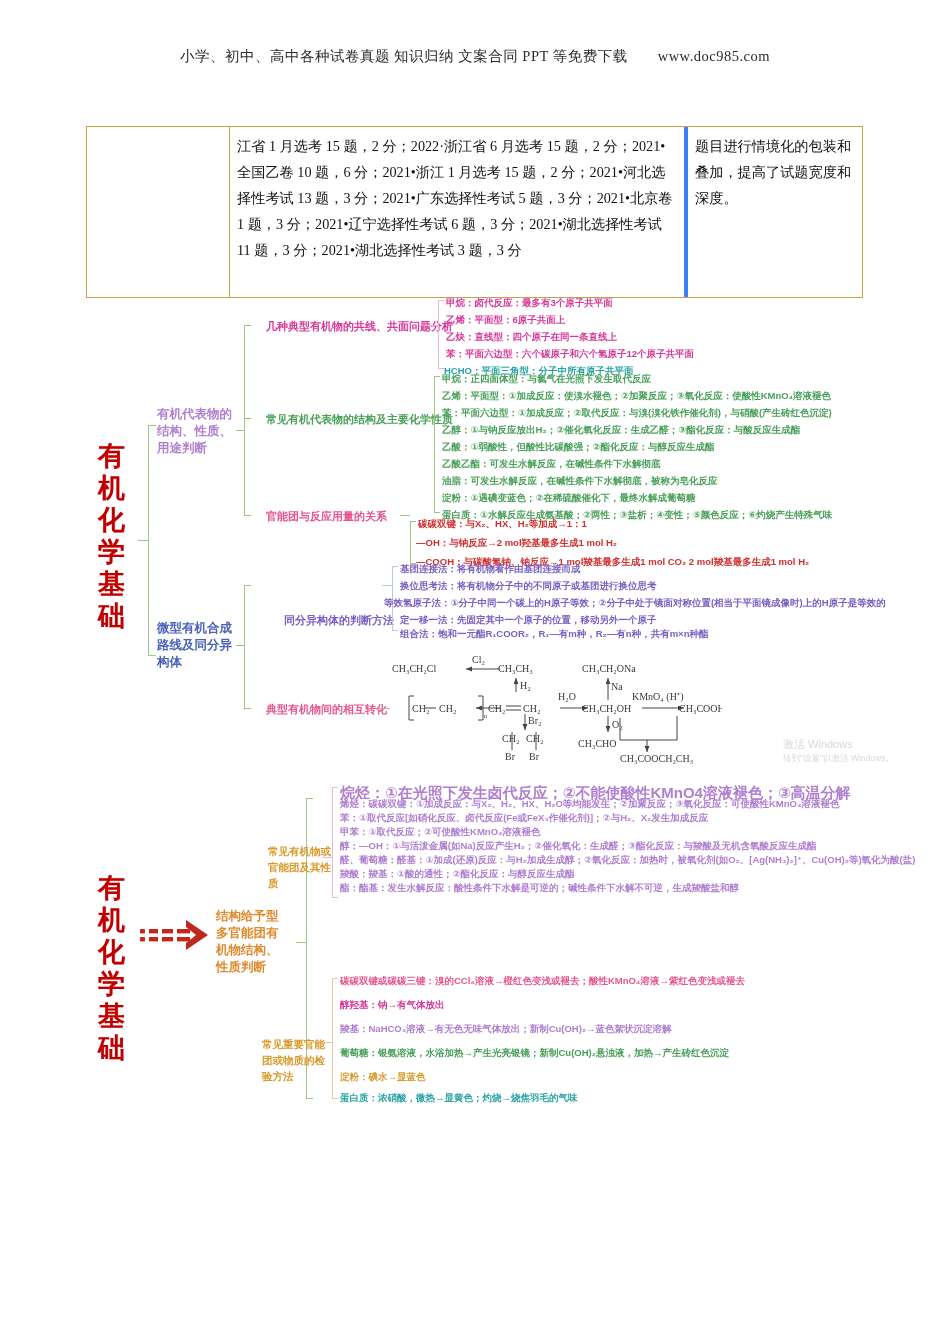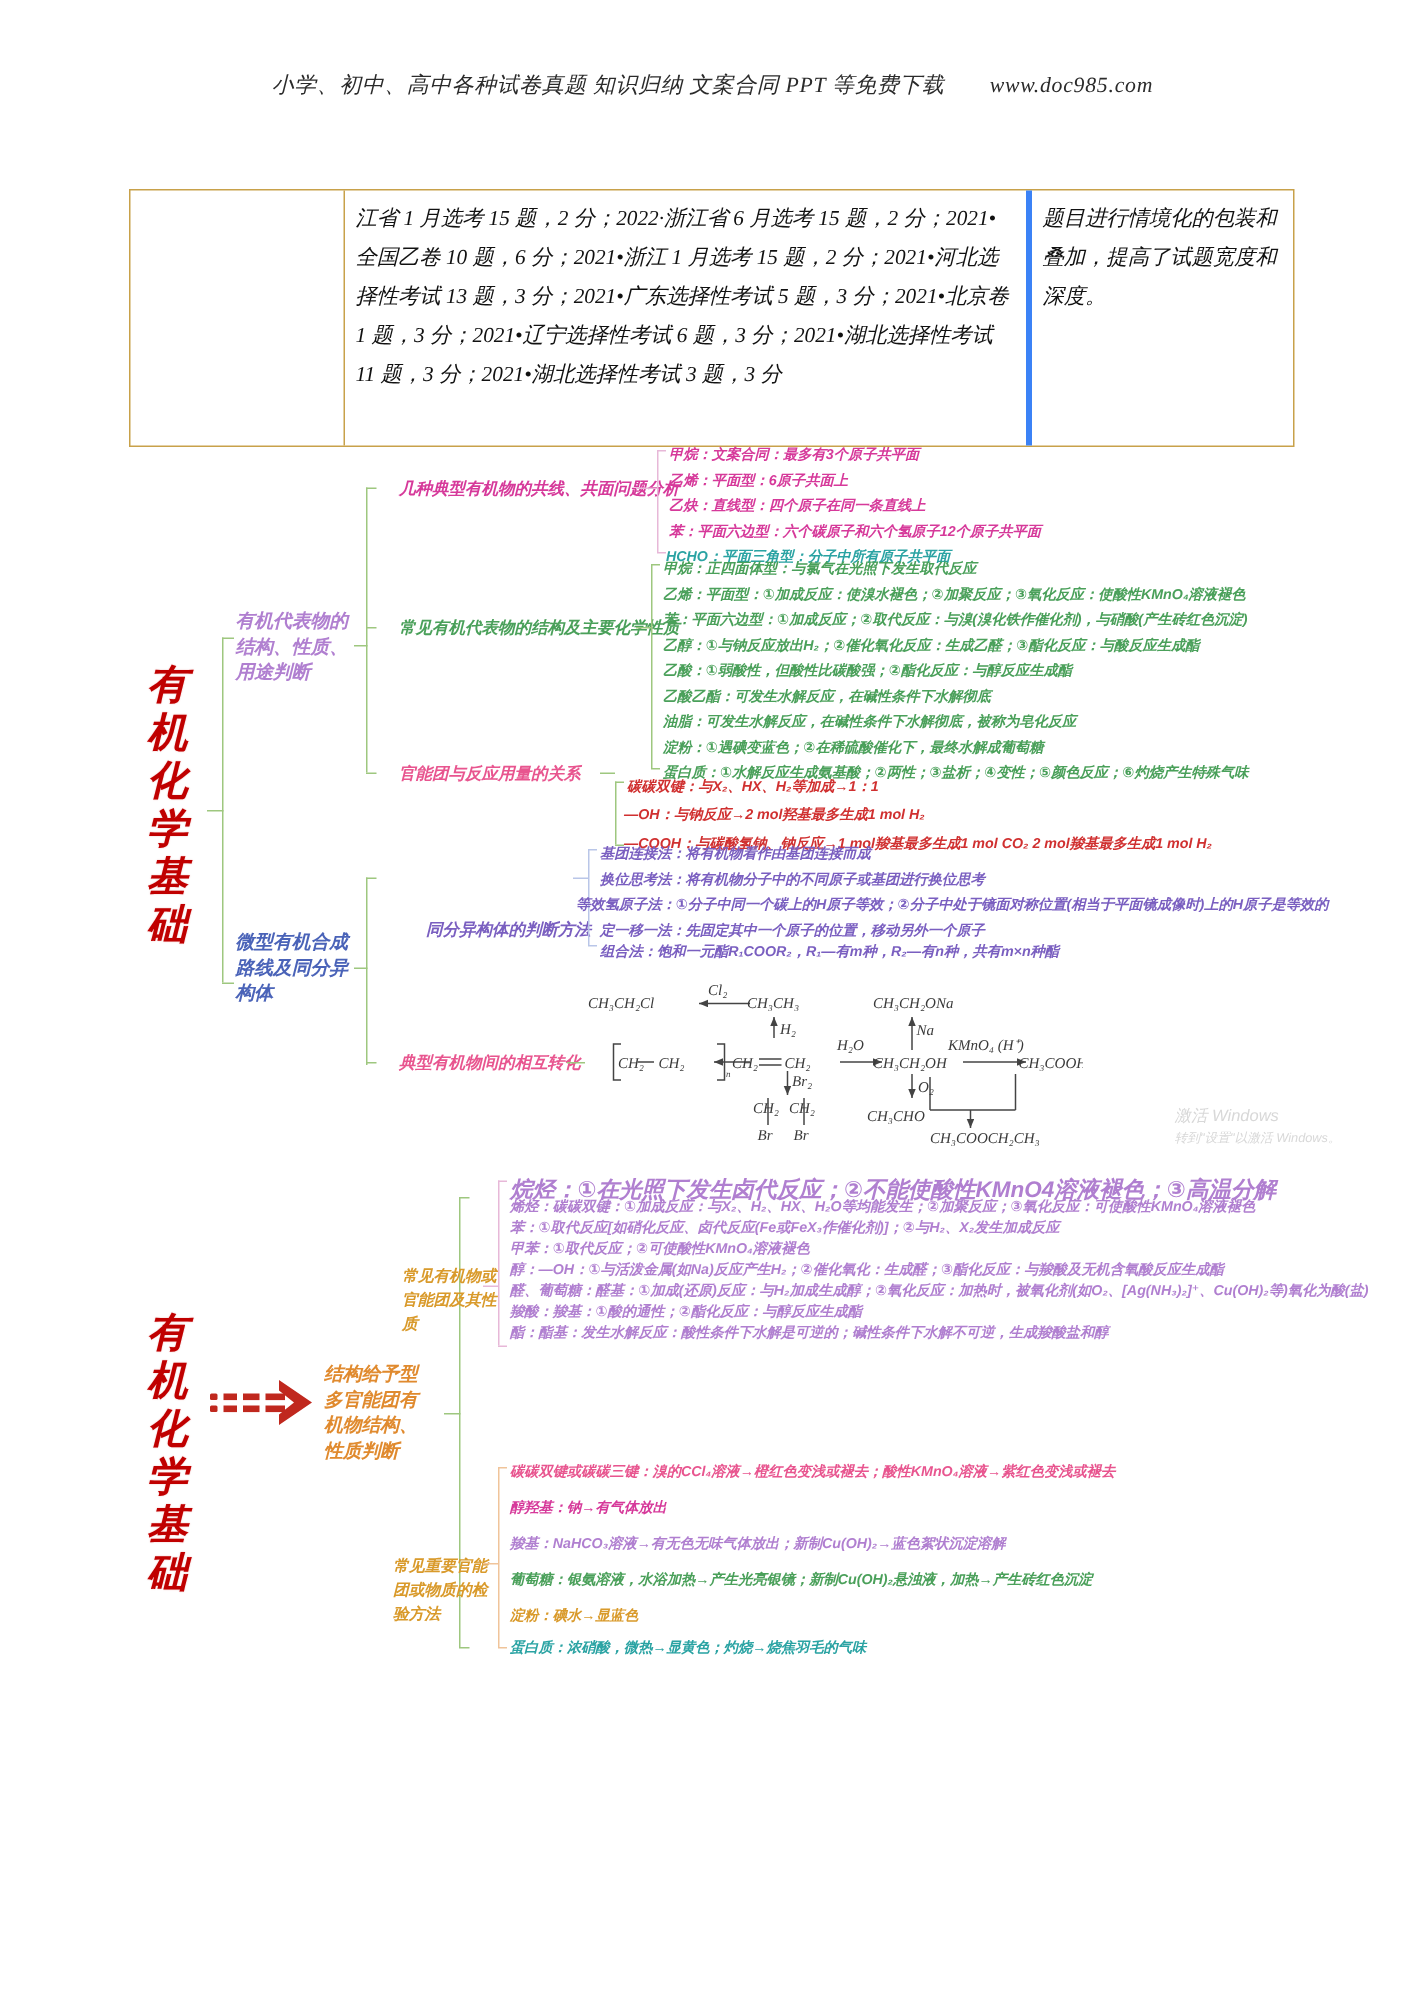--- a/index.html
+++ b/index.html
@@ -1,21 +1,21 @@
 <!DOCTYPE html>
 <html><head>
 <meta charset="utf-8">
 <style>
   html,body{margin:0;padding:0;}
   body{
     width:950px;height:1344px;background:#ffffff;
     font-family:"Liberation Sans","DejaVu Sans",sans-serif;
     position:relative;overflow:hidden;
   }
-  .page{position:relative;width:950px;height:1076px;font-style:italic;}
+  .page{position:relative;width:950px;height:1076px;}
 
   
   .site-header{
     position:absolute;left:0;top:47px;width:950px;
     text-align:center;
     font-family:"Liberation Serif","DejaVu Serif",serif;
     font-size:14.5px;color:#2b2b2b;letter-spacing:.5px;
   }
   .site-header .url{font-family:"Liberation Serif",serif;margin-left:30px;}
 
@@ -134,21 +134,21 @@
   <div class="node-label c-green" style="left:266px;top:411px;font-size:11px;">常见有机代表物的结构及主要化学性质</div>
   <div class="node-label c-rose" style="left:266px;top:508px;font-size:11px;">官能团与反应用量的关系</div>
   <div class="node-label c-violet" style="left:284px;top:578px;font-size:11px;margin-top:34px;">同分异构体的判断方法</div>
   <div class="node-label c-rose" style="left:266px;top:701px;font-size:11px;">典型有机物间的相互转化</div>
 
   <div class="hline pk" style="left:424px;top:325px;width:14px;"></div>
   <div class="vline pk" style="left:438px;top:300px;height:68px;"></div>
   <div class="hline pk" style="left:438px;top:300px;width:6px;"></div>
   <div class="hline pk" style="left:438px;top:368px;width:6px;"></div>
 
-  <div class="leaf c-magenta" style="left:446px;top:297px;font-size:9.5px;">甲烷：文案合同：最多有3个原子共平面</div>
+  <div class="leaf c-magenta" style="left:446px;top:297px;font-size:9.5px;">甲烷：卤代反应：最多有3个原子共平面</div>
   <div class="leaf c-magenta" style="left:446px;top:314px;font-size:9.5px;">乙烯：平面型：6原子共面上</div>
   <div class="leaf c-magenta" style="left:446px;top:331px;font-size:9.5px;">乙炔：直线型：四个原子在同一条直线上</div>
   <div class="leaf c-magenta" style="left:446px;top:348px;font-size:9.5px;">苯：平面六边型：六个碳原子和六个氢原子12个原子共平面</div>
   <div class="leaf c-teal" style="left:444px;top:365px;font-size:9.5px;">HCHO：平面三角型：分子中所有原子共平面</div>
 
   <div class="hline gr" style="left:424px;top:418px;width:10px;"></div>
   <div class="vline gr" style="left:434px;top:376px;height:136px;"></div>
   <div class="hline gr" style="left:434px;top:376px;width:6px;"></div>
   <div class="hline gr" style="left:434px;top:512px;width:6px;"></div>
 

